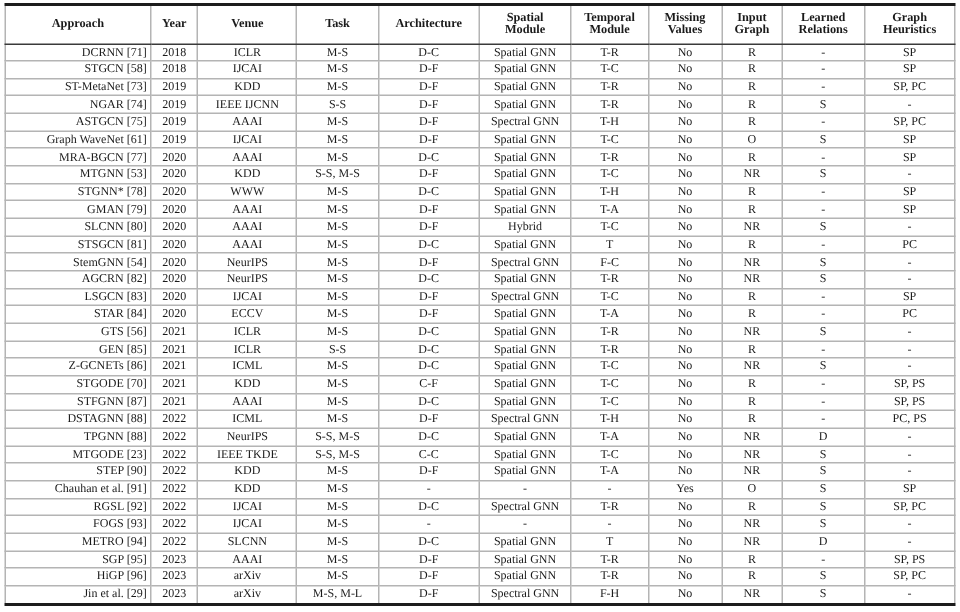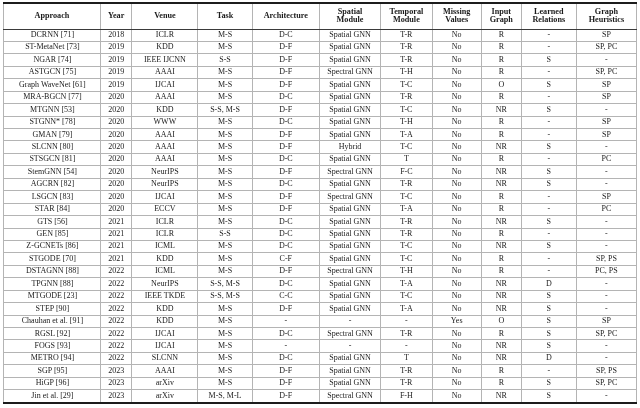--- a/index.html
+++ b/index.html
@@ -25,21 +25,21 @@
     text-align: center; vertical-align: middle;
     overflow: hidden; white-space: nowrap;
   }
   thead tr { height: 26px; }
   thead th {
     font-weight: bold; font-size: 8.2px;
     white-space: pre-line;
     border-bottom: 1.4px solid #3a3a3a;
     padding: 1px 1px;
   }
-  tbody td:first-child { text-align: center; padding-left: 3px; }
+  tbody td:first-child { text-align: right; padding-left: 3px; }
   col.c-approach  { width: 15.3%; }
   col.c-year      { width: 5%;    }
   col.c-venue     { width: 10.4%; }
   col.c-task      { width: 8.6%;  }
   col.c-arch      { width: 10.6%; }
   col.c-spatial   { width: 9.7%;  }
   col.c-temporal  { width: 8.1%;  }
   col.c-missing   { width: 7.8%;  }
   col.c-input     { width: 6.3%;  }
   col.c-learned   { width: 8.7%;  }
@@ -92,20 +92,33 @@
           <td>M-S</td>
           <td>D-C</td>
           <td>Spatial GNN</td>
           <td>T-R</td>
           <td>No</td>
           <td>R</td>
           <td>-</td>
           <td>SP</td>
         </tr>
         <tr>
+          <td>STGCN [58]</td>
+          <td>2018</td>
+          <td>IJCAI</td>
+          <td>M-S</td>
+          <td>D-F</td>
+          <td>Spatial GNN</td>
+          <td>T-C</td>
+          <td>No</td>
+          <td>R</td>
+          <td>-</td>
+          <td>SP</td>
+        </tr>
+        <tr>
           <td>ST-MetaNet [73]</td>
           <td>2019</td>
           <td>KDD</td>
           <td>M-S</td>
           <td>D-F</td>
           <td>Spatial GNN</td>
           <td>T-R</td>
           <td>No</td>
           <td>R</td>
           <td>-</td>
@@ -318,20 +331,33 @@
           <td>NR</td>
           <td>S</td>
           <td>-</td>
         </tr>
         <tr>
           <td>STGODE [70]</td>
           <td>2021</td>
           <td>KDD</td>
           <td>M-S</td>
           <td>C-F</td>
+          <td>Spatial GNN</td>
+          <td>T-C</td>
+          <td>No</td>
+          <td>R</td>
+          <td>-</td>
+          <td>SP, PS</td>
+        </tr>
+        <tr>
+          <td>STFGNN [87]</td>
+          <td>2021</td>
+          <td>AAAI</td>
+          <td>M-S</td>
+          <td>D-C</td>
           <td>Spatial GNN</td>
           <td>T-C</td>
           <td>No</td>
           <td>R</td>
           <td>-</td>
           <td>SP, PS</td>
         </tr>
         <tr>
           <td>DSTAGNN [88]</td>
           <td>2022</td>

